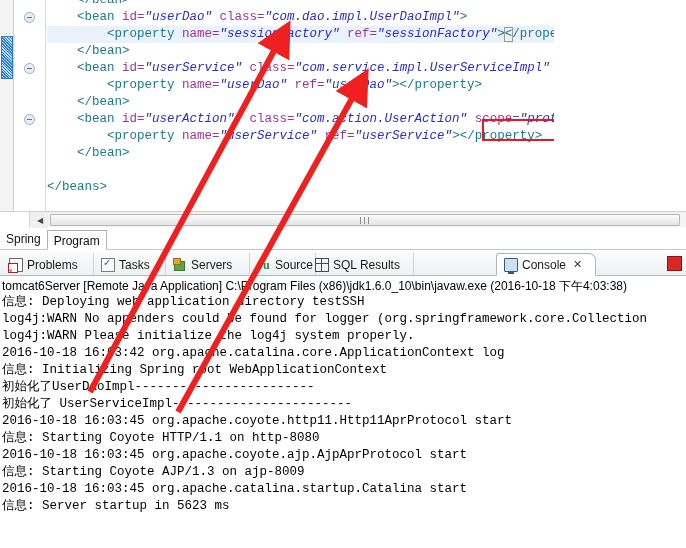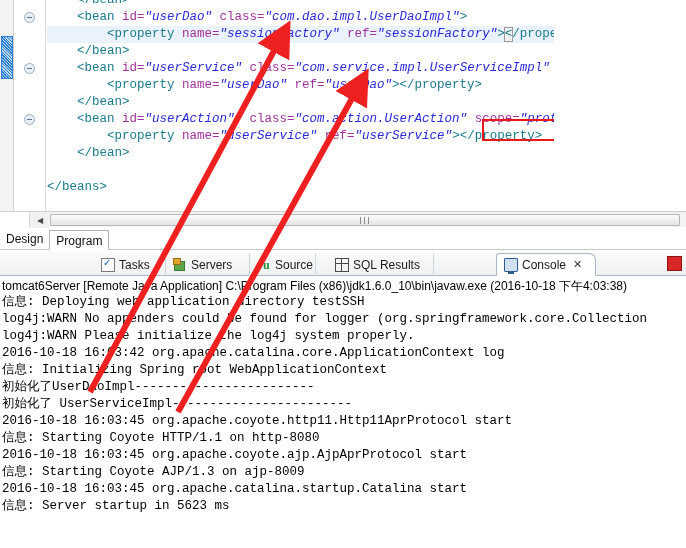--- a/index.html
+++ b/index.html
@@ -199,39 +199,43 @@
 
   <div id="hscroll-row">
     <div id="hscroll-left-pad"></div>
     <div id="hs-arrow">◀</div>
     <div id="hs-track"></div>
     <div id="hs-thumb"></div>
     <div id="hs-grip"></div>
   </div>
 
   <div id="ds-tabs">
-    <div class="ds-tab">Design</div>
+    <div class="ds-tab">Spring</div>
     <div class="ds-tab active">Program</div>
   </div>
 
   <div id="view-tabs">
     <div id="stop-btn"></div>
+  <div class="vtab" style="left: 2px; width: 92px;">
+        <span class="icon ic-problems"></span>
+        <span>Problems</span>
+      </div>
       <div class="vtab" style="left: 94px; width: 72px;">
         <span class="icon ic-tasks"></span>
         <span>Tasks</span>
       </div>
       <div class="vtab" style="left: 166px; width: 84px;">
         <span class="icon ic-servers"></span>
         <span>Servers</span>
       </div>
       <div class="vtab" style="left: 250px; width: 66px;">
         <span class="icon ic-junit">Ju</span>
         <span>Source</span>
       </div>
-      <div class="vtab" style="left: 328px; width: 106px;">
+      <div class="vtab" style="left: 308px; width: 106px;">
         <span class="icon ic-sql"></span>
         <span>SQL Results</span>
       </div>
       <div class="vtab active" style="left: 496px; width: 100px;">
         <span class="icon ic-console"></span>
         <span>Console</span>
         <span class="close-x">✕</span>
       </div>
     </div>
 

